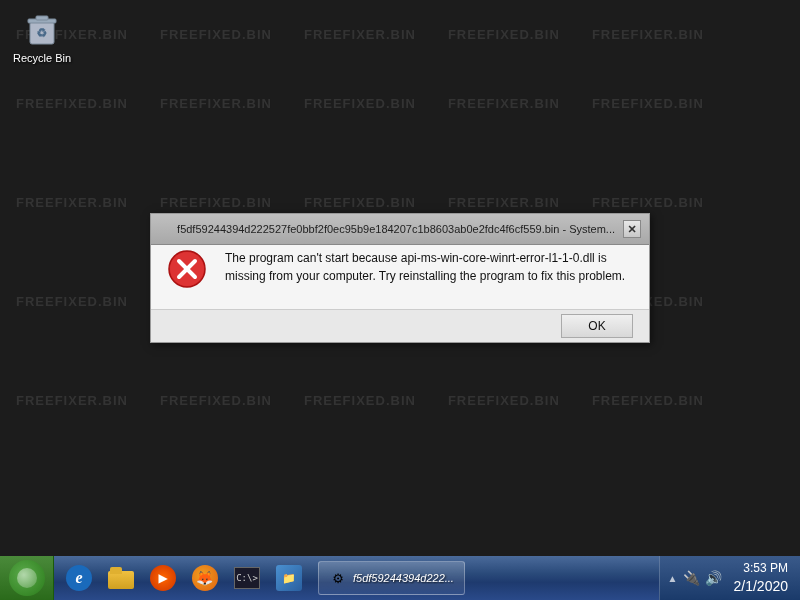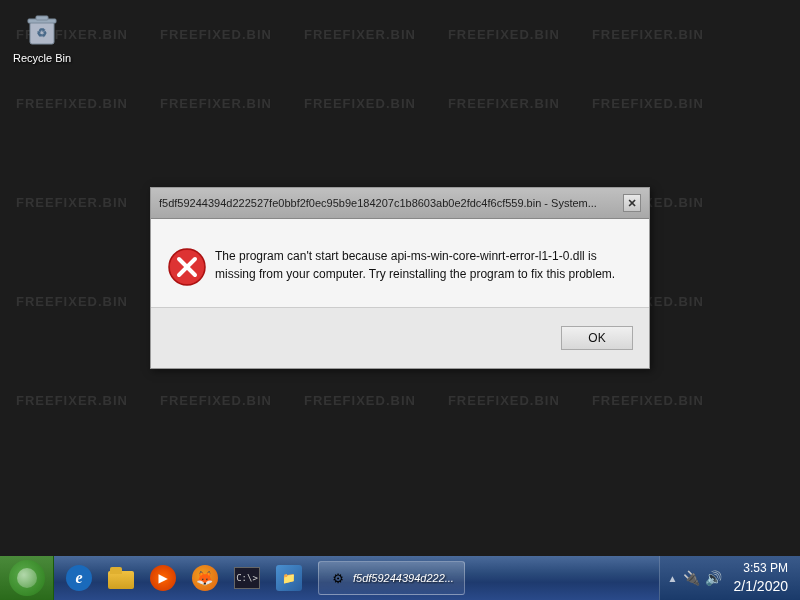--- a/index.html
+++ b/index.html
@@ -98,56 +98,57 @@
     }
 
     .dialog-title {
       font-size: 11px;
       color: #222;
       flex: 1;
       white-space: nowrap;
       overflow: hidden;
       text-overflow: ellipsis;
       margin-right: 8px;
+      text-align: right;
     }
 
     .dialog-close-btn {
       width: 18px;
       height: 18px;
       background: linear-gradient(to bottom, #e8e8e8, #c8c8c8);
       border: 1px solid #888;
       display: flex;
       align-items: center;
       justify-content: center;
       cursor: pointer;
       font-size: 11px;
       color: #333;
       font-weight: bold;
       flex-shrink: 0;
     }
 
     .dialog-body {
-      padding: 28px 16px 16px 16px;
+      padding: 4px 16px 16px 16px;
       background: #f5f5f5;
       display: flex;
       align-items: flex-start;
-      gap: 8px;
+      gap: 18px;
     }
 
     .error-message {
       font-size: 12px;
       color: #111;
       line-height: 1.5;
       flex: 1;
     }
 
     .dialog-footer {
       background: #e8e8e8;
       border-top: 1px solid #ccc;
-      padding: 18px 16px;
+      padding: 4px 16px;
       display: flex;
       justify-content: flex-end;
     }
 
     .ok-button {
       background: linear-gradient(to bottom, #f0f0f0, #d8d8d8);
       border: 1px solid #aaa;
       padding: 4px 24px;
       font-size: 12px;
       cursor: pointer;

